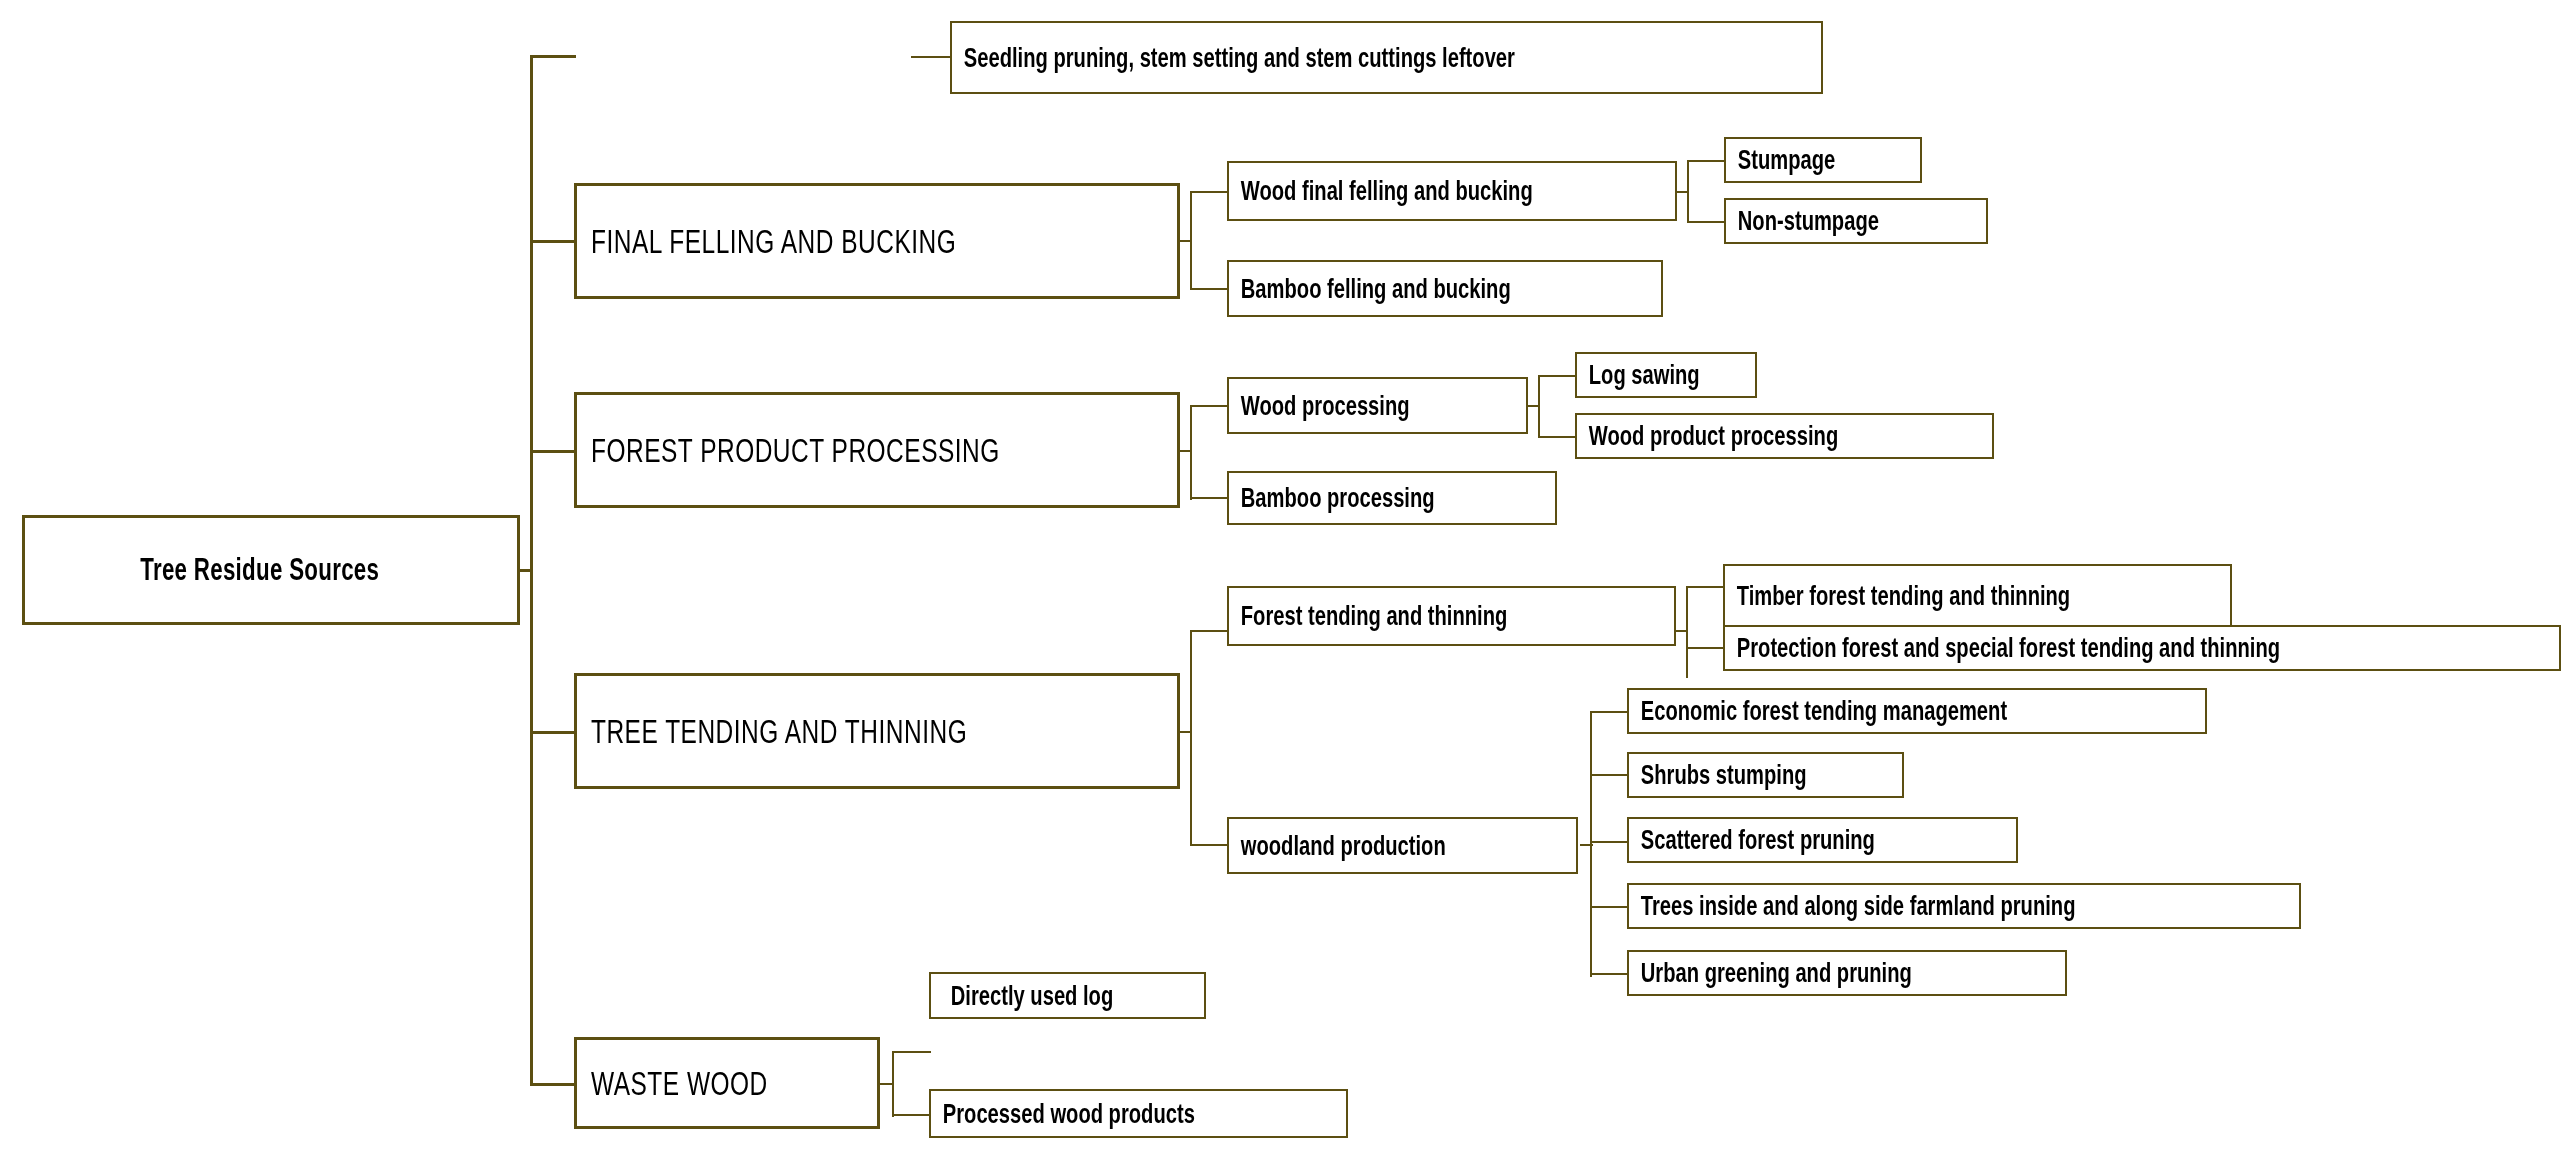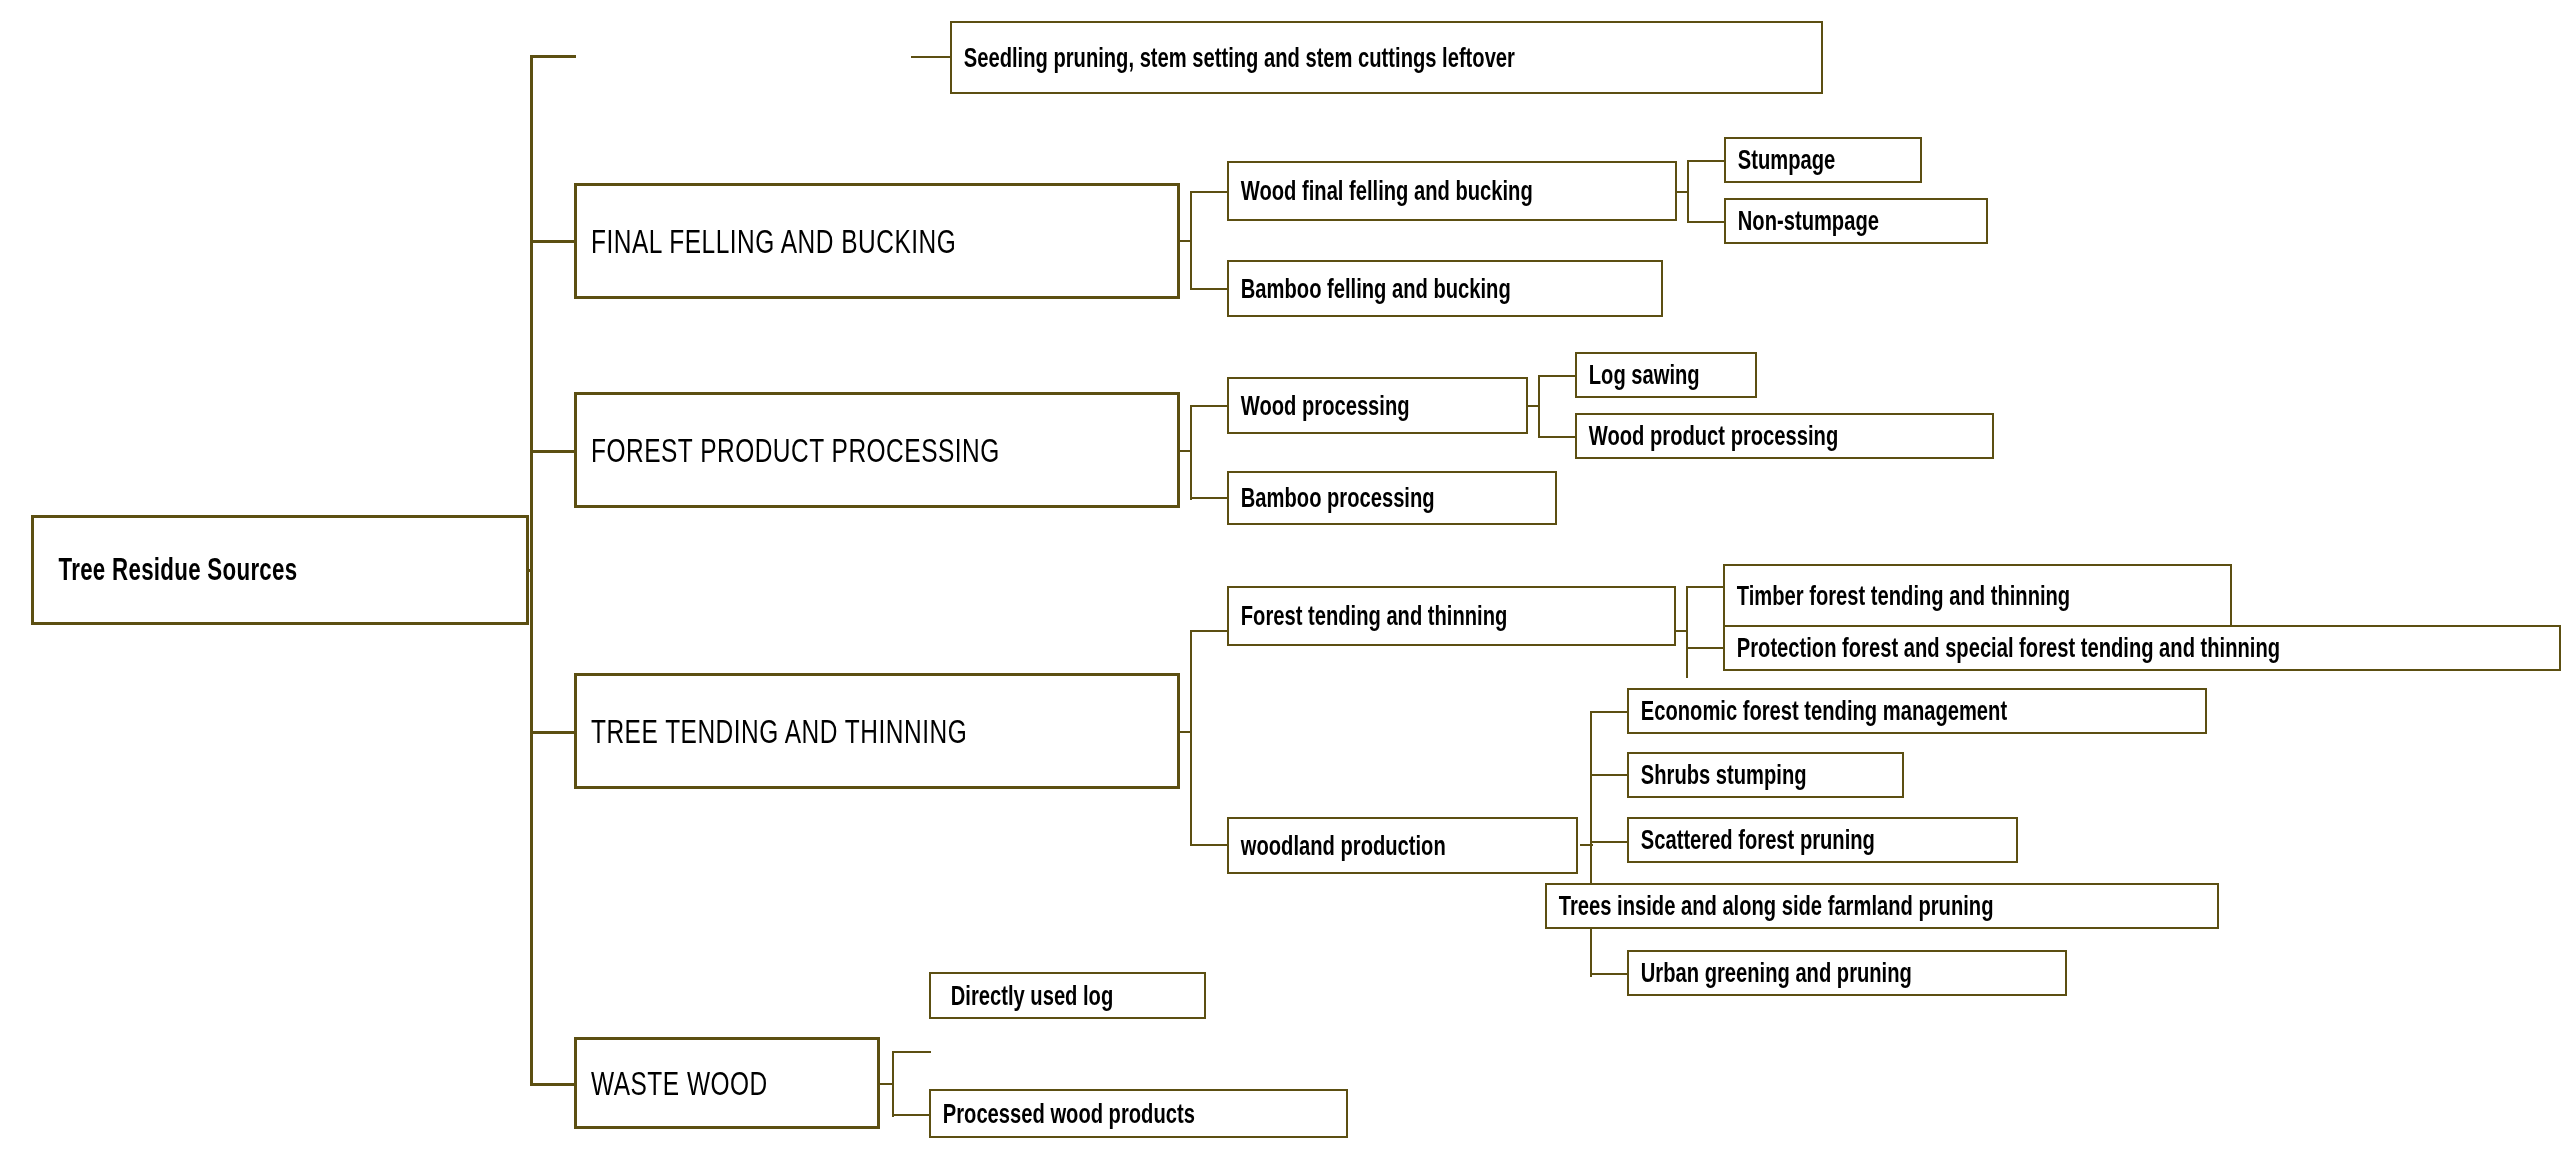--- a/index.html
+++ b/index.html
@@ -131,21 +131,21 @@
   <div class="line thin h" style="left:1590px; top:774px; width:39px;"></div>
   <div class="line thin h" style="left:1590px; top:841px; width:39px;"></div>
   <div class="line thin h" style="left:1590px; top:906px; width:39px;"></div>
   <div class="line thin h" style="left:1590px; top:973px; width:39px;"></div>
 
   <div class="line thin h" style="left:880px; top:1083px; width:13.4px;"></div>
   <div class="line thin v" style="left:892px; top:1051px; height:66px;"></div>
   <div class="line thin h" style="left:892px; top:1051px; width:39px;"></div>
   <div class="line thin h" style="left:892px; top:1114px; width:39px;"></div>
 
-  <div class="node lvl-root" style="left:31px; top:515px; width:498px; height:110px;">
+  <div class="node lvl-root" style="left:22px; top:515px; width:498px; height:110px;text-align:right;">
     <span class="label">Tree Residue Sources</span>
   </div>
 
   <div class="node lvl2" style="left:950px; top:21px; width:873px; height:73px;">
     <span class="label">Seedling pruning, stem setting and stem cuttings leftover</span>
   </div>
 
   <div class="node lvl1" style="left:574px; top:183px; width:606px; height:116px;">
     <span class="label">FINAL FELLING AND BUCKING</span>
   </div>
@@ -197,21 +197,21 @@
   </div>
   <div class="node lvl3" style="left:1627px; top:688px; width:580px; height:46px;">
     <span class="label">Economic forest tending management</span>
   </div>
   <div class="node lvl3" style="left:1627px; top:752px; width:277px; height:46px;">
     <span class="label">Shrubs stumping</span>
   </div>
   <div class="node lvl3" style="left:1627px; top:817px; width:391px; height:46px;">
     <span class="label">Scattered forest pruning</span>
   </div>
-  <div class="node lvl3" style="left:1545px; top:883px; width:674px; height:46px;">
+  <div class="node lvl3" style="left:1627px; top:883px; width:674px; height:46px;">
     <span class="label">Trees inside and along side farmland pruning</span>
   </div>
   <div class="node lvl3" style="left:1627px; top:950px; width:440px; height:46px;">
     <span class="label">Urban greening and pruning</span>
   </div>
 
   <div class="node lvl1" style="left:574px; top:1037px; width:306px; height:92px;">
     <span class="label">WASTE WOOD</span>
   </div>
   <div class="node lvl2" style="left:929px; top:972px; width:277px; height:47px;padding-left:8px;">

